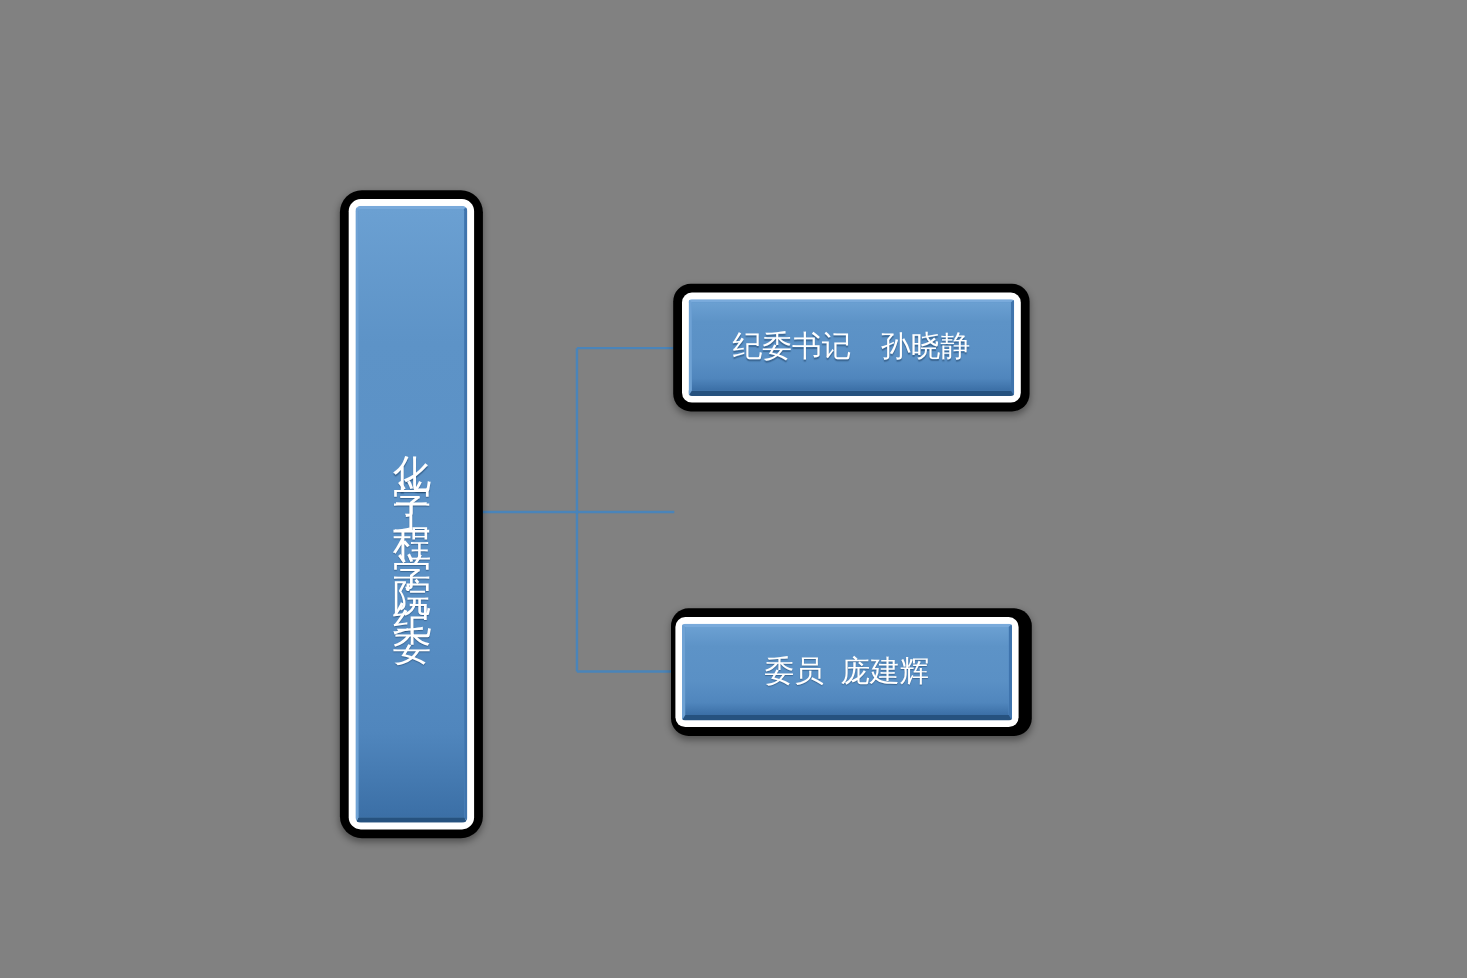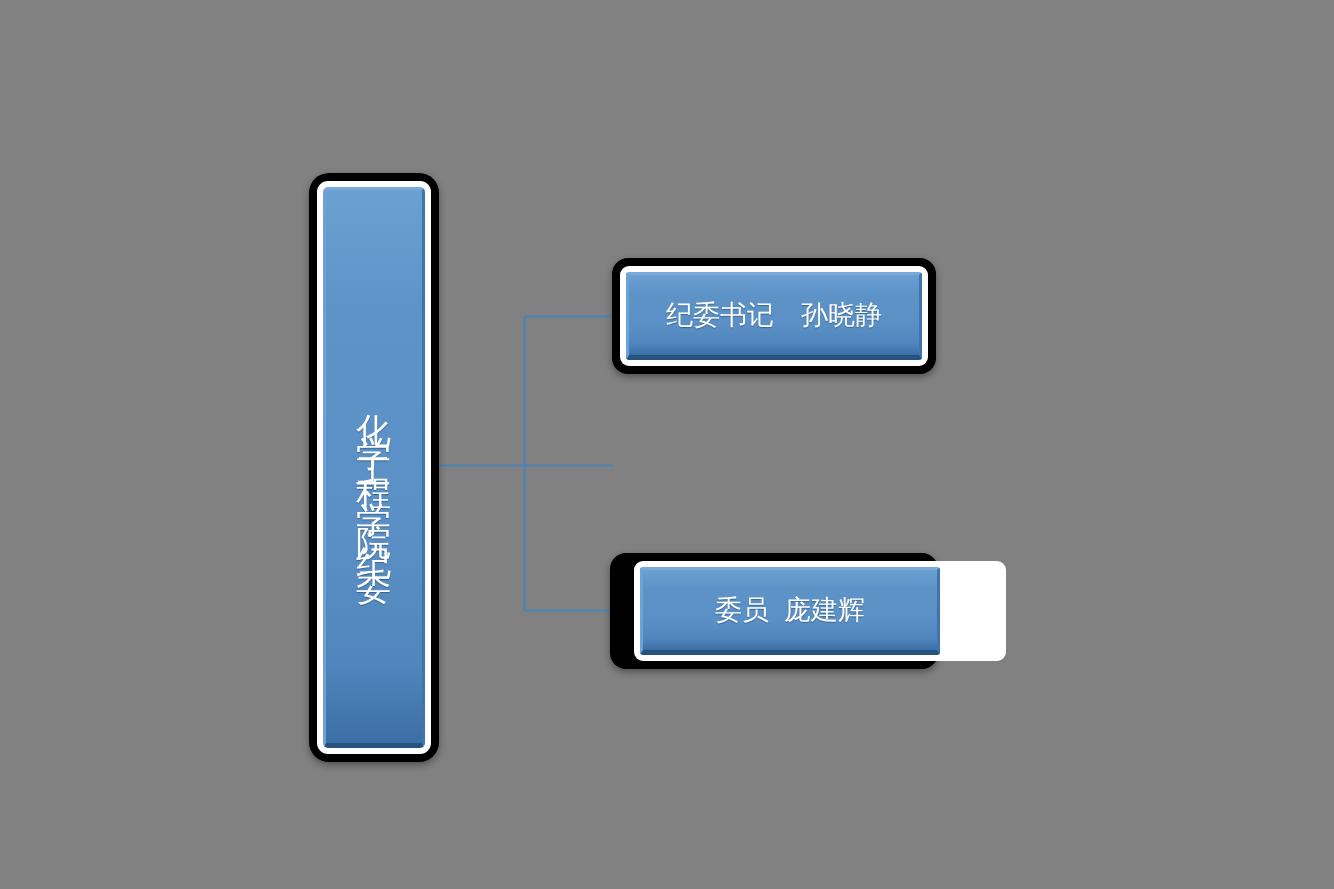--- a/index.html
+++ b/index.html
@@ -142,22 +142,22 @@
     border-radius: 3px;
   }
 
   #node-child-2 {
     left: 610px;
     top: 553px;
     width: 328px;
     height: 116px;
   }
   #node-child-2 .node-ring {
-    left: 24px; top: 8px;
-    width: 372px; height: 100px;
+    left: 4px; top: 8px;
+    width: 312px; height: 100px;
   }
   #node-child-2 .node-face {
     left: 6px; top: 6px;
     width: 300px; height: 88px;
     border-radius: 3px;
   }
 </style>
 </head>
 <body style="background: rgb(129, 129, 129);">
 

